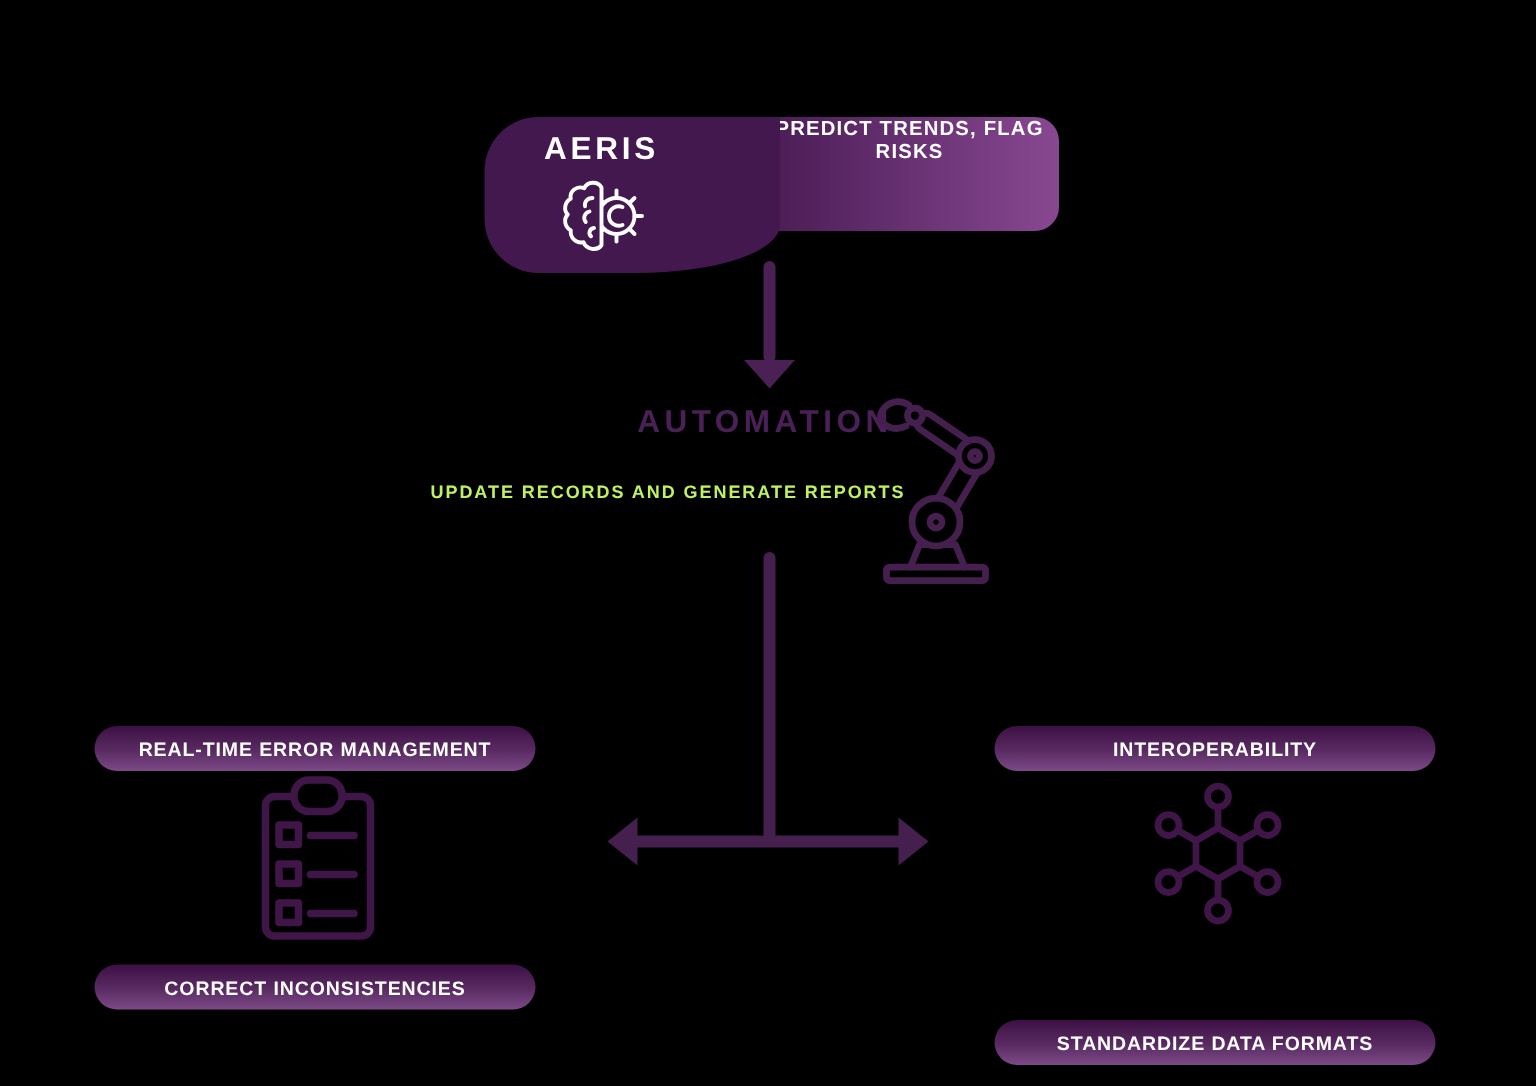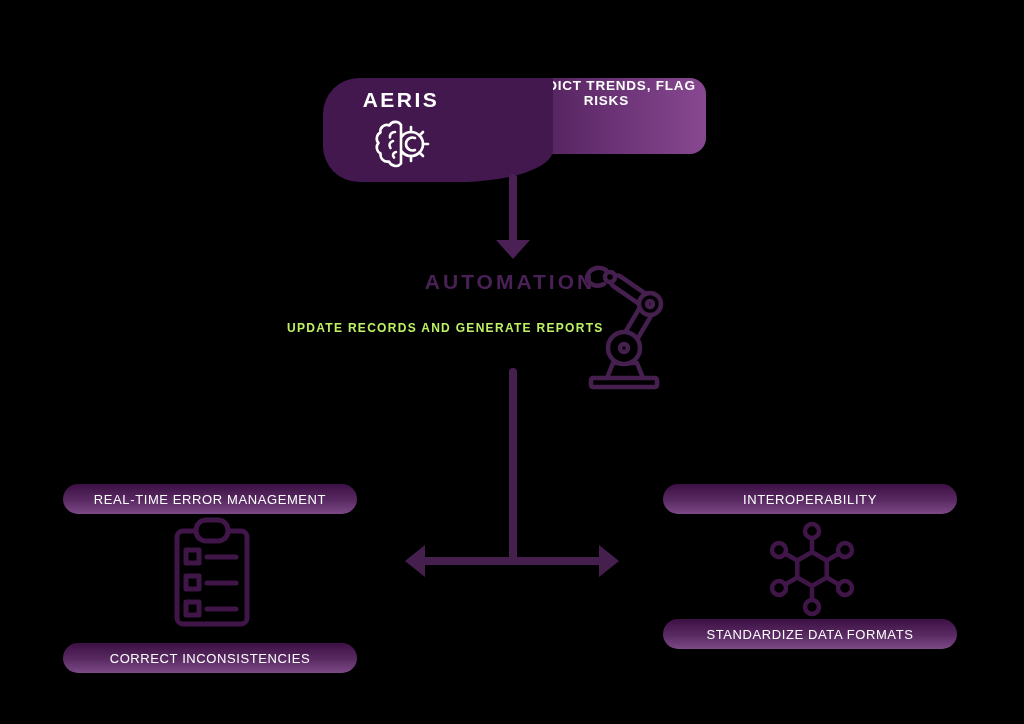--- a/index.html
+++ b/index.html
@@ -20,21 +20,20 @@
     display:flex; justify-content:center; gap:7px;
     text-align:center; color:#ffffff;
   }
   .cap1 { font-size:13px; font-weight:bold; letter-spacing:1.4px; }
   .cap2 { font-size:13.5px; font-weight:bold; letter-spacing:0.8px; }
 
   .hdr-block {
     left:323px; top:78px; width:197px; height:104px; background:#43184E;
     border-top-left-radius:36px; border-bottom-left-radius:36px;
     border-bottom-right-radius:95px 32px;
-    padding-left:33px;
   }
   .brand {
     position:absolute; left:0; top:10px; width:156px; text-align:center;
     color:#ffffff; font-size:21px; font-weight:bold; letter-spacing:2.5px;
   }
   .brand-icon { position:absolute; left:46px; top:35px; }
 
   
   .shaft-v { background:#4B2055; }
   .arrow-down-shaft { left:509px; top:174px; width:8px; height:68px; border-radius:4px; }
@@ -64,27 +63,27 @@
   .automation-sub {
     left:287px; top:321px; width:360px; text-align:left;
     color:#bef264; font-size:12px; font-weight:bold; letter-spacing:1.3px;
   }
   .robot-icon { left:578px; top:264px; }
 
   
   .pill {
     width:294px; height:30px; border-radius:15px;
     background:linear-gradient(180deg,#3C1044 0%,#5A2B63 55%,#7C4A87 100%);
-    color:#ffffff; font-size:13px; font-weight:normal; letter-spacing:0.6px;
+    color:#ffffff; font-size:13px; font-weight:bold; letter-spacing:0.6px;
     display:flex; align-items:center; justify-content:center; text-align:right;
   }
   .pill-lt { left:63px;  top:484px; }
   .pill-lb { left:63px;  top:643px; }
   .pill-rt { left:663px; top:484px; }
-  .pill-rb { left:663px; top:619px; }
+  .pill-rb { left:663px; top:680px; }
 
   .clipboard-icon { left:172px; top:517px; }
   .network-icon  { left:767px; top:519px; }
 </style>
 </head>
 <body>
 
 <div id="stage">
 
   <div class="abs hdr-bar">

